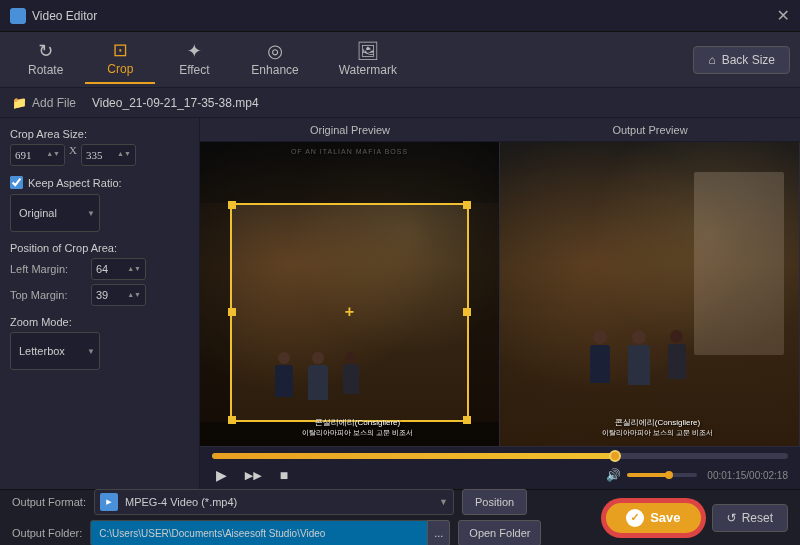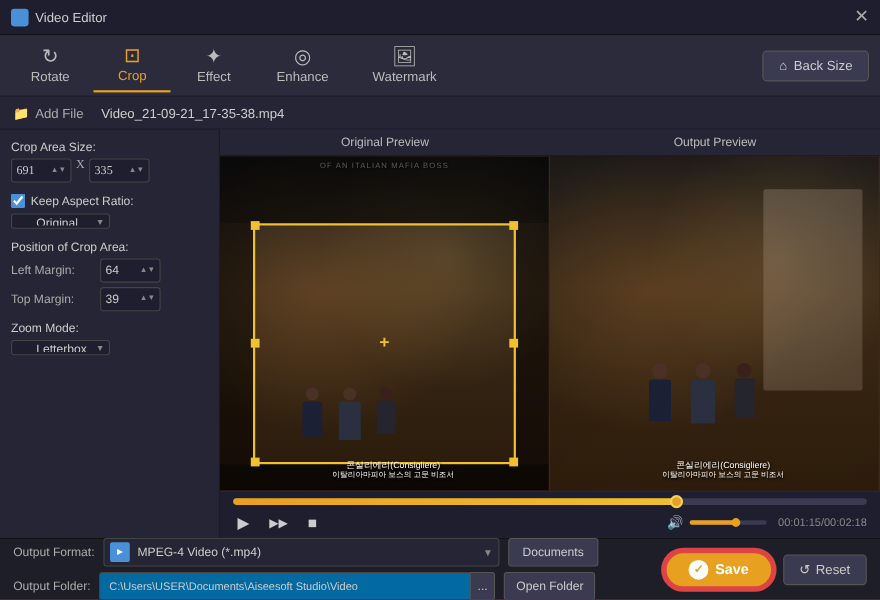--- a/index.html
+++ b/index.html
@@ -174,23 +174,23 @@
     }
     .select-wrapper {
       position: relative;
       width: 90px;
     }
     .select-wrapper select {
       background: #1e1e2e;
       border: 1px solid #444;
       border-radius: 3px;
       color: #ccc;
-      padding: 2px 18px 2px 22px;
-      font-size: 11px;
-      height: 14px;
+      padding: 2px 18px 2px 8px;
+      font-size: 11px;
+      height: 38px;
       width: 90px;
       cursor: pointer;
       appearance: none;
       -webkit-appearance: none;
     }
     .select-wrapper::after {
       content: '▼';
       position: absolute;
       right: 5px;
       top: 50%;
@@ -750,21 +750,21 @@
       <span class="bottom-label">Output Format:</span>
       <div class="format-select-wrapper">
         <div class="format-icon">
           <span style="font-size:7px;color:white;">▶</span>
         </div>
         <select class="format-select">
           <option>MPEG-4 Video (*.mp4)</option>
         </select>
         <span class="format-arrow">▼</span>
       </div>
-      <button class="settings-btn">Documents</button>
+      <button class="settings-btn">Position</button>
     </div>
 
     <div class="bottom-row">
       <span class="bottom-label">Output Folder:</span>
       <div class="folder-path-wrapper">
         <div class="folder-path">
           <span>C:\Users\USER\Documents\Aiseesoft Studio\Video</span>
         </div>
         <button class="folder-dots-btn">...</button>
       </div>

